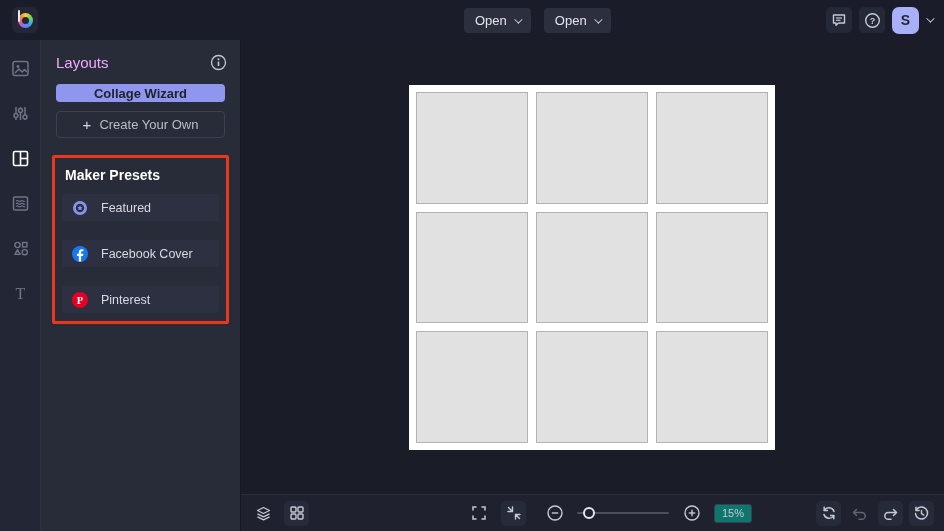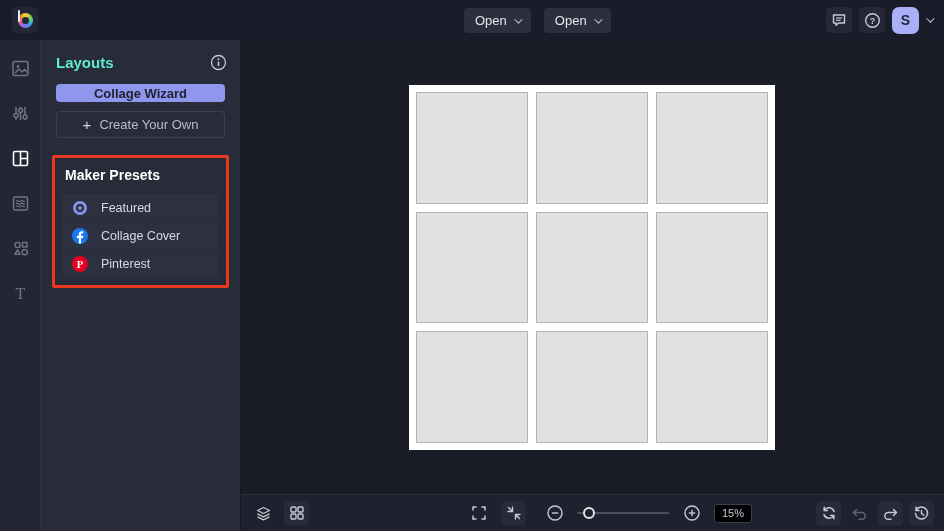--- a/index.html
+++ b/index.html
@@ -28,31 +28,31 @@
 
   
   .rail { width:41px; background:#232634; border-right:1px solid #2e3140; display:flex; flex-direction:column; align-items:center; padding-top:14px; gap:17px; }
   .rail-item { width:28px; height:28px; display:flex; align-items:center; justify-content:center; cursor:pointer; color:#6f7488; }
   .rail-item.active { color:#ffffff; }
   .rail-item svg { display:block; }
 
   
   .panel { width:200px; background:#282b38; border-right:1px solid #161925; padding:14px 11px 0 11px; }
   .panel-head { display:flex; align-items:center; justify-content:space-between; padding:0 2px 0 4px; }
-  .panel-title { font-size:15px; font-weight:bold; color:#5eead4; }
+  .panel-title { font-size:15px; font-weight:normal; color:#f0abfc; }
   .wizard-btn { margin:13px 4px 0 4px; width:calc(100% - 8px); height:18px; background:#8f96ee; color:#20232f;
     border:none; border-radius:4px; font-size:13px; font-weight:bold; cursor:pointer; font-family:inherit; }
   .create-btn { margin:9px 4px 0 4px; width:calc(100% - 8px); height:27px; background:transparent; color:#b9bdc9;
     border:1px solid #3c4052; border-radius:4px; font-size:13px; cursor:pointer; font-family:inherit;
     display:flex; align-items:center; justify-content:center; gap:8px; }
   .plus-glyph { font-size:15px; color:#d6d8e0; }
 
   .presets { margin-top:17px; border:3px solid #e8391f; border-radius:2px; padding:9px 7px 8px 7px; }
   .presets-title { font-size:14px; font-weight:bold; color:#fff; margin:0 0 11px 3px; }
-  .preset-list { display:flex; flex-direction:column; gap:1px; }
+  .preset-list { display:flex; flex-direction:column; gap:19px; }
   .preset-row { height:27px; background:#2d3040; display:flex; align-items:center; gap:13px; padding:0 10px; cursor:pointer; }
   .preset-row:first-child { border-radius:3px 3px 0 0; }
   .preset-row:last-child { border-radius:0 0 3px 3px; }
   .preset-label { font-size:12.5px; color:#d8dae2; }
   .picon { width:16px; height:16px; flex:0 0 16px; display:flex; align-items:center; justify-content:center; }
 
   
   .workspace { position:relative; flex:1; background:#1a1d28; }
   .canvas { position:absolute; left:168px; top:45px; width:366px; height:365px; background:#ffffff;
     padding:7px; display:grid; grid-template-columns:repeat(3,1fr); grid-template-rows:repeat(3,1fr); gap:8px; }
@@ -61,21 +61,21 @@
   
   .bottombar { position:absolute; left:0; right:0; bottom:0; height:37px; background:#1f222e; border-top:1px solid #2a2d3a;
     display:flex; align-items:center; padding:0 10px; }
   .bb-btn { width:25px; height:25px; border-radius:5px; background:transparent; border:none; display:flex; align-items:center; justify-content:center; cursor:pointer; color:#c6c9d4; }
   .bb-btn.boxed { background:#272a38; }
   .bb-btn.dim { opacity:.4; }
   .zoom-wrap { position:absolute; left:225px; display:flex; align-items:center; gap:10px; }
   .slider { position:relative; width:92px; height:2px; background:#4a4e5e; border-radius:1px; cursor:pointer; }
   .slider .handle { position:absolute; left:6px; top:-5px; width:12px; height:12px; border-radius:50%;
     background:#1f222e; border:2px solid #e4e6ec; cursor:grab; }
-  .zoom-val { min-width:38px; height:19px; border:1px solid #3a3e4e; border-radius:3px; background:#000000;
+  .zoom-val { min-width:38px; height:19px; border:1px solid #3a3e4e; border-radius:3px; background:#0f766e;
     color:#c6c9d4; font-size:11px; display:flex; align-items:center; justify-content:center; }
   .history-group { margin-left:auto; display:flex; gap:6px; }
 </style>
 </head>
 <body>
 
 <div class="topbar">
   <div class="logo">
     <div class="wheel"></div>
       <div class="stem"></div>
@@ -197,21 +197,21 @@
 
 
 
         <div class="preset-row">
           <span class="picon">
             <svg width="16" height="16" viewBox="0 0 16 16">
                 <circle cx="8" cy="8" r="8" fill="#1877f2"></circle>
                 <path d="M9.1 15.6V10h1.9l.3-2.2H9.1V6.4c0-.64.18-1.08 1.1-1.08h1.17V3.35c-.2-.03-.9-.09-1.7-.09-1.69 0-2.85 1.03-2.85 2.93V7.8H4.9V10h1.92v5.6z" fill="#fff"></path>
               </svg>
           </span>
-          <span class="preset-label">Collage Cover</span>
+          <span class="preset-label">Facebook Cover</span>
         </div>
 
         <div class="preset-row">
           <span class="picon">
             <svg width="16" height="16" viewBox="0 0 16 16">
                 <circle cx="8" cy="8" r="8" fill="#e60023"></circle>
                 <text x="8" y="12" font-size="10.5" font-weight="bold" fill="#fff" text-anchor="middle" font-family="Liberation Serif, serif">P</text>
               </svg>
           </span>
           <span class="preset-label">Pinterest</span>

